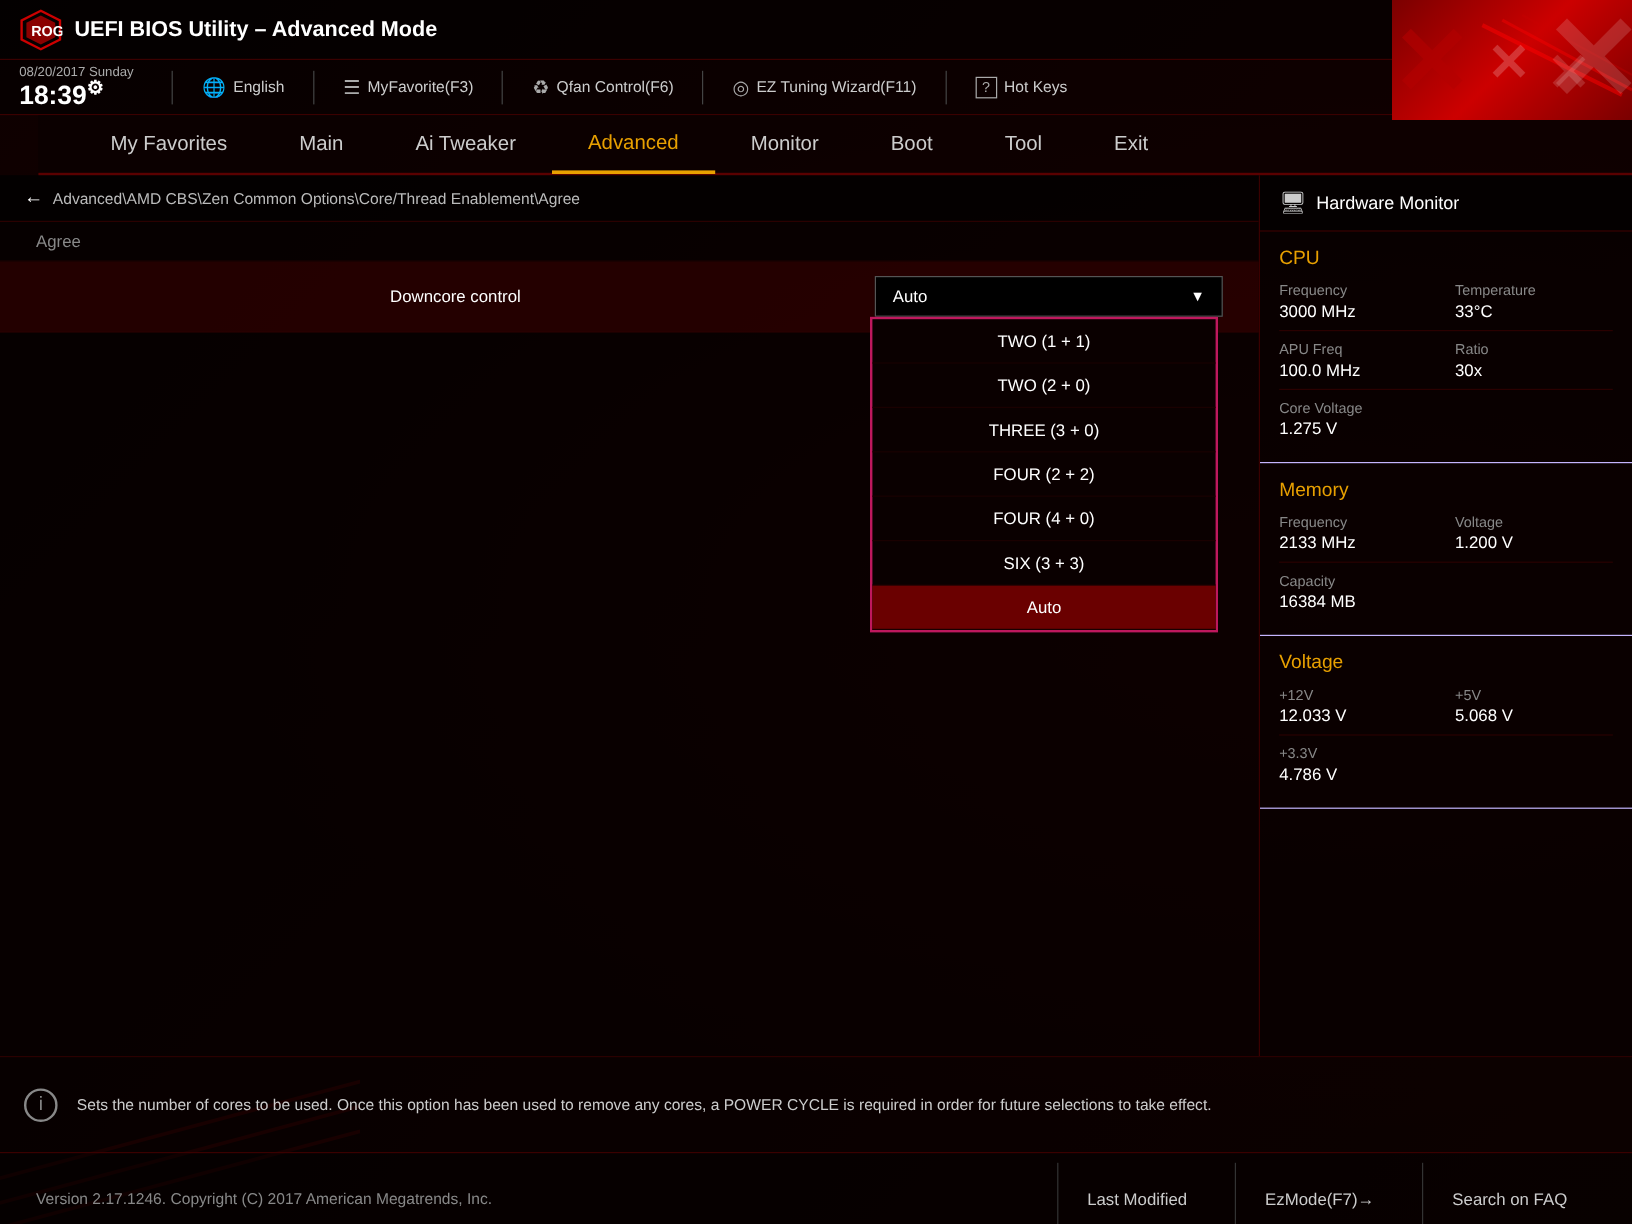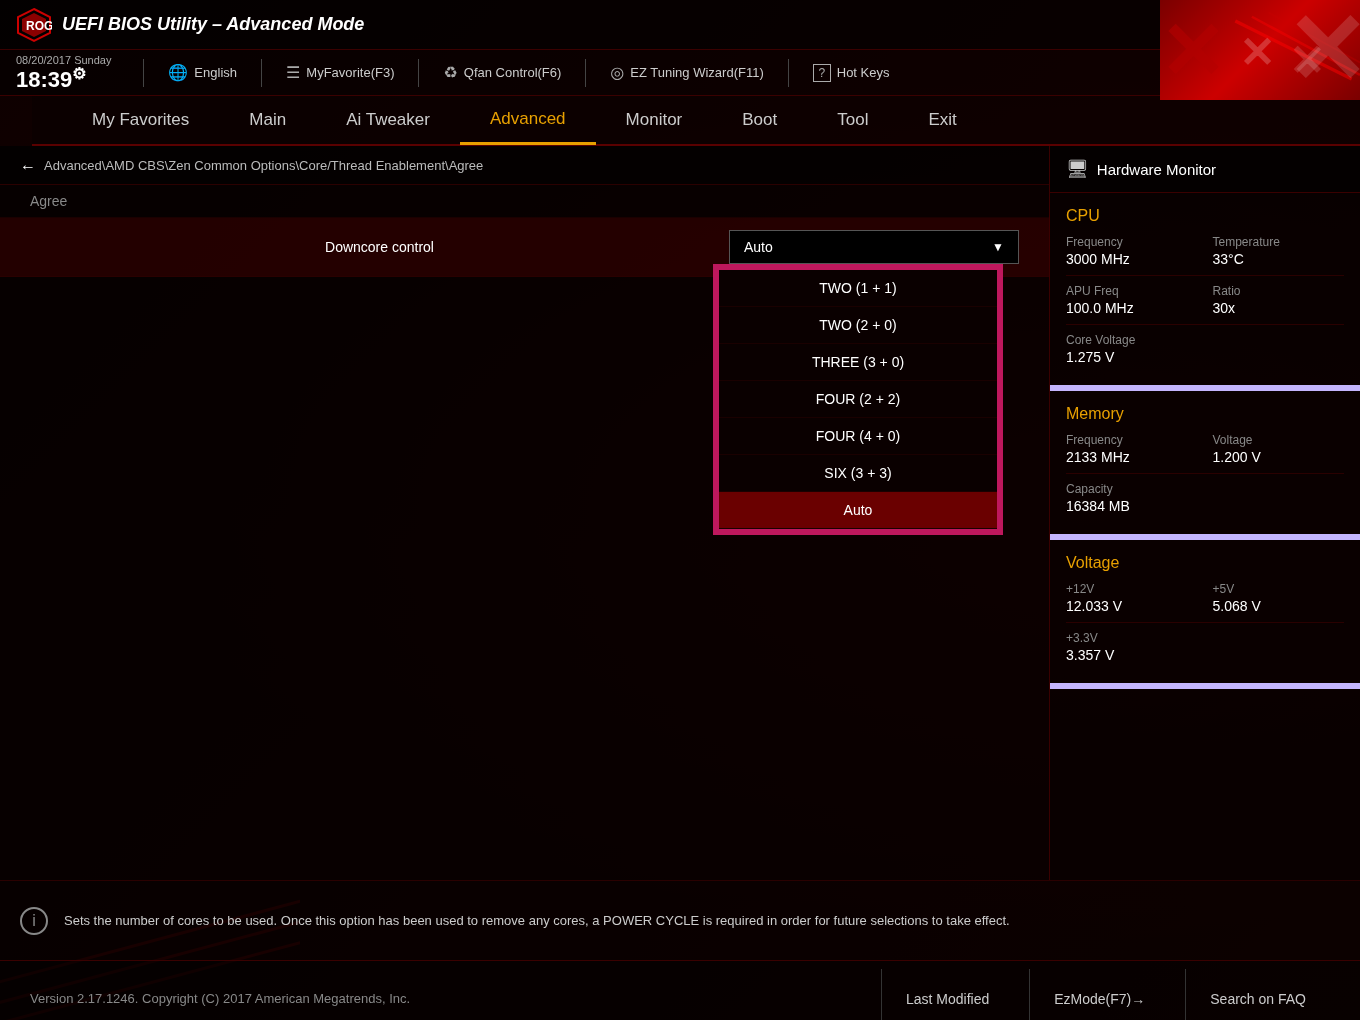--- a/index.html
+++ b/index.html
@@ -72,21 +72,20 @@
     }
     .rog-icon {
       width: 36px;
       height: 36px;
     }
     .header-title {
       font-size: 18px;
       font-weight: 600;
       color: #fff;
       white-space: nowrap;
-      font-style: italic;
     }
 
     
     .toolbar {
       position: relative;
       z-index: 3;
       display: flex;
       align-items: center;
       padding: 6px 16px;
       background: rgba(0,0,0,0.5);
@@ -236,23 +235,23 @@
     .dropdown-arrow {
       margin-left: 20px;
       color: #fff;
       font-size: 12px;
     }
 
     
     .dropdown-menu {
       position: absolute;
       top: 100%;
-      right: 16px;
+      right: 4px;
       background: #0a0000;
-      border: 6px solid #be185d;
+      border: 2px solid #be185d;
       min-width: 290px;
       z-index: 10;
     }
     .dropdown-option {
       padding: 10px 14px;
       font-size: 14px;
       color: #fff;
       cursor: pointer;
       border-bottom: 1px solid #1a0000;
     }
@@ -278,21 +277,21 @@
       border-bottom: 1px solid #3a0000;
       font-size: 15px;
       color: #fff;
     }
     .hw-monitor-icon {
       font-size: 18px;
       color: #ccc;
     }
     .hw-section {
       padding: 14px 16px;
-      border-bottom: 6px solid #c4b5fd;
+      border-bottom: 1px solid #c4b5fd;
     }
     .hw-section-title {
       font-size: 16px;
       color: #e8a000;
       margin-bottom: 10px;
     }
     .hw-row {
       display: flex;
       justify-content: space-between;
       margin-bottom: 6px;
@@ -615,21 +614,21 @@
         </div>
         <div class="hw-col">
           <div class="hw-metric-label">+5V</div>
           <div class="hw-metric-value">5.068 V</div>
         </div>
       </div>
       <div class="hw-divider"></div>
       <div class="hw-row">
         <div class="hw-col">
           <div class="hw-metric-label">+3.3V</div>
-          <div class="hw-metric-value">3.357 V</div>
+          <div class="hw-metric-value">4.786 V</div>
         </div>
       </div>
     </div>
 
   </div>
 </div>
 
 <div class="info-bar">
   <div class="info-icon">i</div>
   <span class="info-text">Sets the number of cores to be used. Once this option has been used to remove any cores, a POWER CYCLE is required in order for future selections to take effect.</span>

